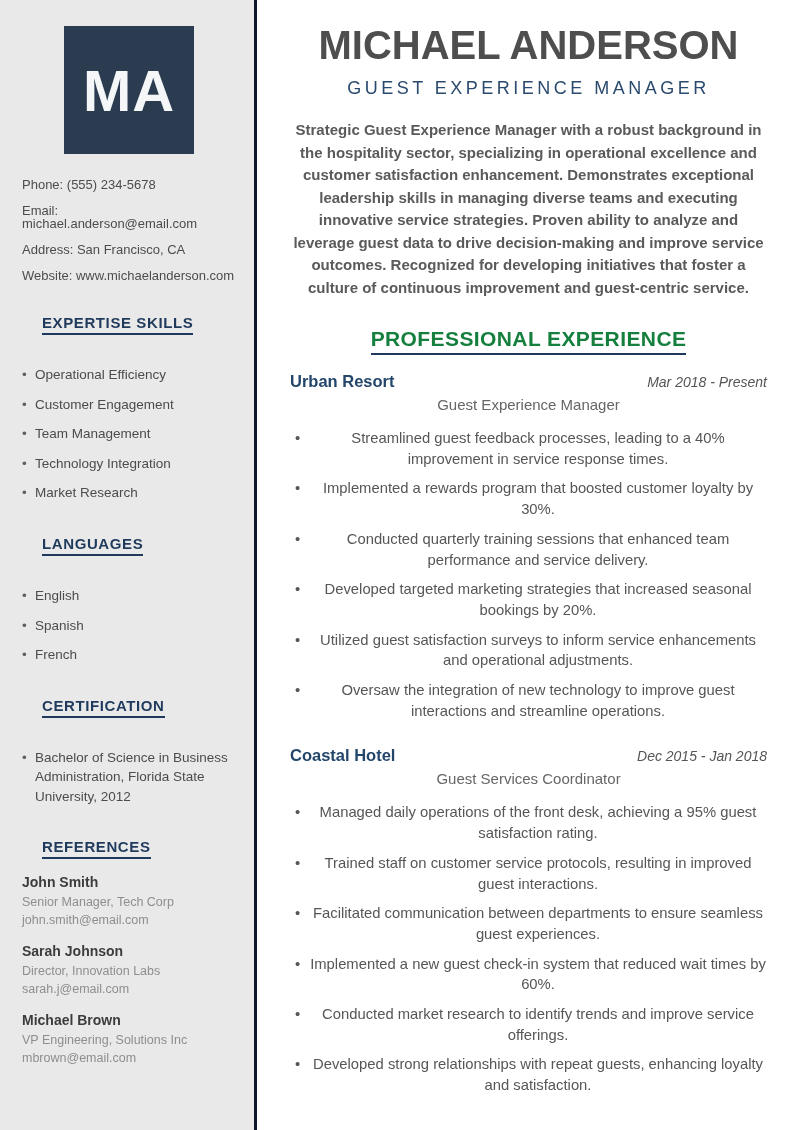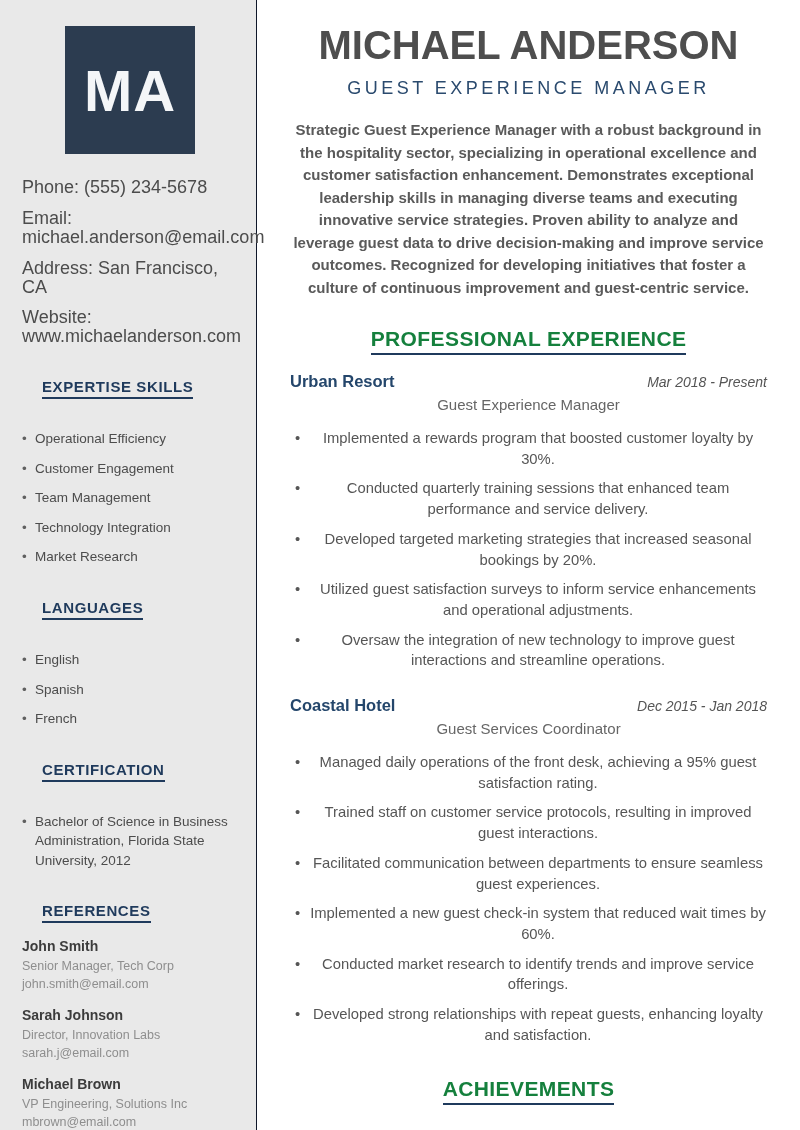--- a/index.html
+++ b/index.html
@@ -15,39 +15,39 @@
     display: flex;
     background: #ffffff;
     overflow: hidden;
   }
 
   
   .sidebar {
     width: 257px;
     min-width: 257px;
     background: #e9e9e9;
-    border-right: 1px solid #0f172a;
+    border-right: 3px solid #0f172a;
     padding: 26px 18px 20px 22px;
   }
   .avatar {
     width: 130px;
     height: 128px;
     margin: 0 auto;
     background: #2c3c50;
     color: #f4f6f8;
     display: flex;
     align-items: center;
     justify-content: center;
     font-size: 58px;
     font-weight: bold;
     letter-spacing: 1px;
   }
   .contact { margin-top: 24px; }
   .contact-line {
-    font-size: 18px;
+    font-size: 13px;
     color: #4c4c4c;
     margin-bottom: 12px;
     line-height: 1.05;
   }
   .side-section { margin-top: 32px; }
   .side-title {
     font-size: 15px;
     font-weight: bold;
     color: #1f3a5c;
     letter-spacing: 0.6px;
@@ -245,20 +245,21 @@
     <section class="main-section">
       <div class="main-title">PROFESSIONAL EXPERIENCE</div>
 
       <div class="job">
         <div class="job-head">
           <span class="company">Urban Resort</span>
           <span class="dates">Mar 2018 - Present</span>
         </div>
         <div class="role">Guest Experience Manager</div>
         <ul class="bullets">
+          <li>Streamlined guest feedback processes, leading to a 40% improvement in service response times.</li>
           <li>Implemented a rewards program that boosted customer loyalty by 30%.</li>
           <li>Conducted quarterly training sessions that enhanced team performance and service delivery.</li>
           <li>Developed targeted marketing strategies that increased seasonal bookings by 20%.</li>
           <li>Utilized guest satisfaction surveys to inform service enhancements and operational adjustments.</li>
           <li>Oversaw the integration of new technology to improve guest interactions and streamline operations.</li>
         </ul>
       </div>
 
       <div class="job">
         <div class="job-head">

